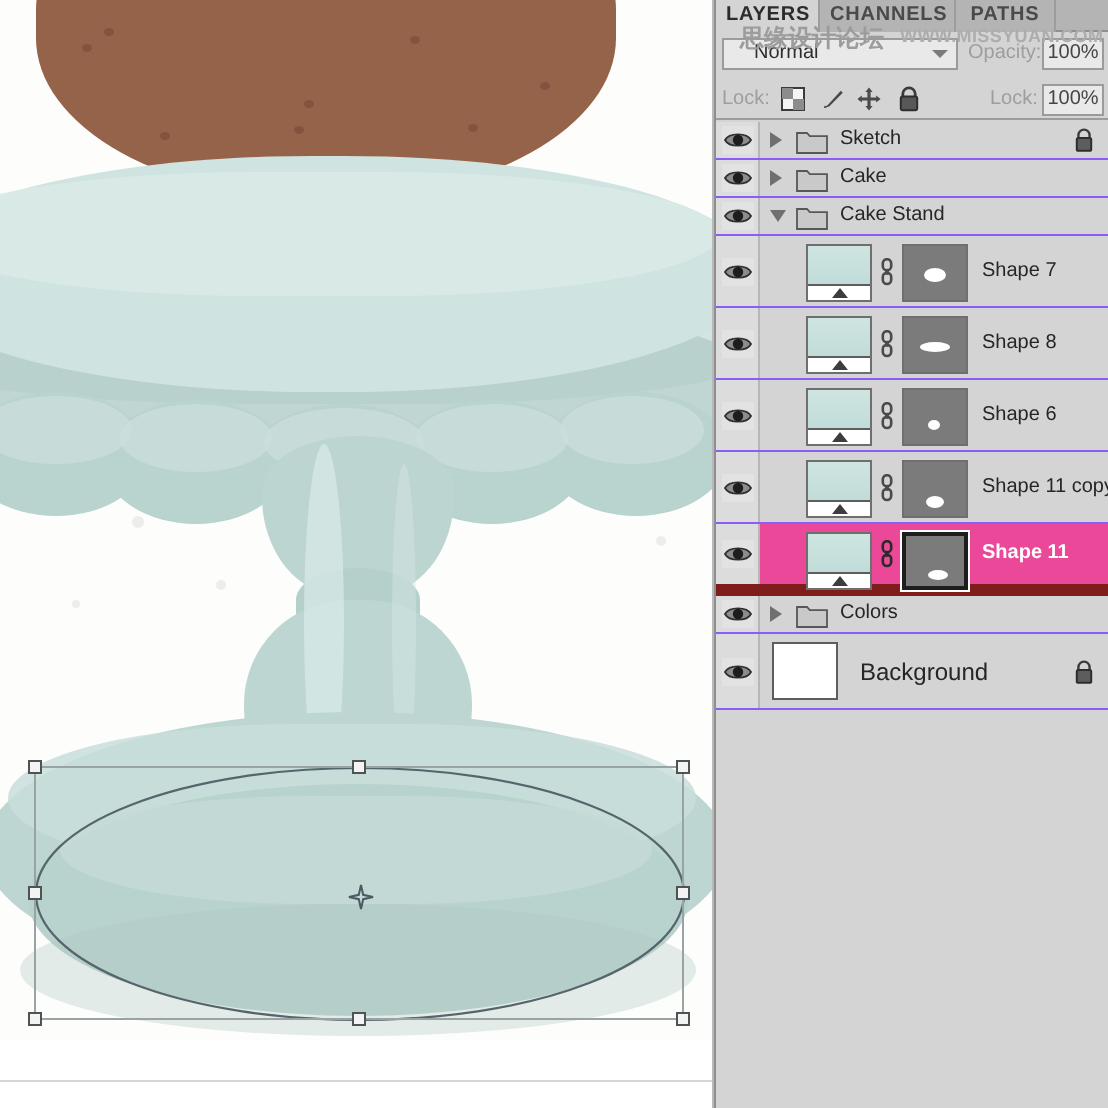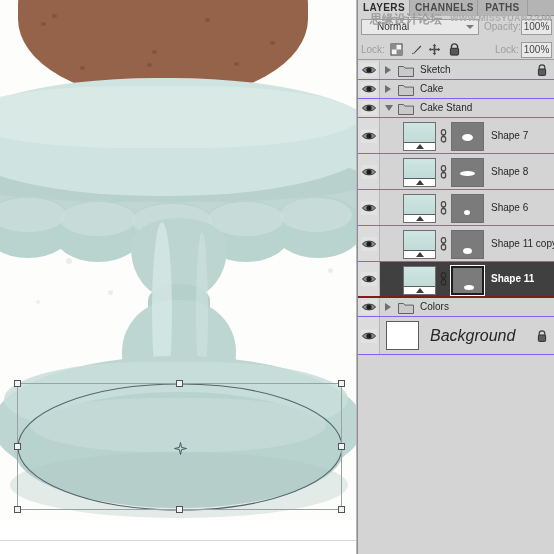--- a/index.html
+++ b/index.html
@@ -258,21 +258,21 @@
     background:#d4d4d4;
   }
   .lrow {
     position:relative; width:197px;
     border-bottom:1px solid #8b5cf6;
     background:#d4d4d4;
   }
   .lrow.group { height:19px; }
   .lrow.shape { height:36px; }
   .lrow.bg { height:38px; }
-  .lrow.selected { background:#404040; border-bottom:2px solid #7f1d1d; }
+  .lrow.selected { background:#ec4899; border-bottom:6px solid #7f1d1d; }
 
   .eye-cell {
     position:absolute; left:0; top:0; width:22px; height:100%;
     background:#dcdcdc; border-right:1px solid #b6b6b6;
   }
   .lrow.selected .eye-cell { background:#dcdcdc; }
   .eye-ic { position:absolute; left:3px; top:50%; margin-top:-7px; width:16px; height:14px; }
 
   .disclose {
     position:absolute; left:27px; top:50%; margin-top:-4px;
@@ -328,21 +328,21 @@
     font-size:10px; color:#262626; line-height:12px; white-space:nowrap;
   }
   .lrow.selected .layer-name { color:#ffffff; font-weight:bold; }
 
   .bg-thumb {
     position:absolute; left:28px; top:4px; width:33px; height:29px;
     border:1px solid #5d5d5d; background:#ffffff;
   }
   .bg-name {
     position:absolute; left:72px; top:50%; margin-top:-6px;
-    font-size:16px; color:#262626; font-style:italic; line-height:12px;
+    font-size:12px; color:#262626; line-height:12px;
   }
 
   #panel-bottom {
     position:absolute; left:0; top:541px; width:197px; height:13px;
     background:#d4d4d4;
   }
 </style>
 </head>
 <body>
 

